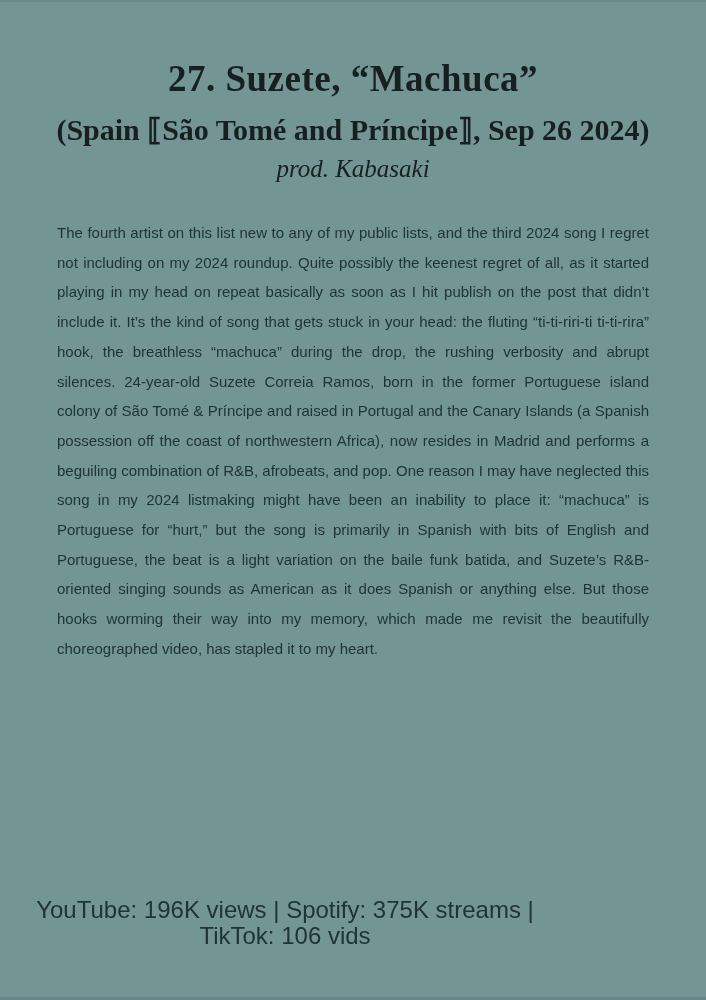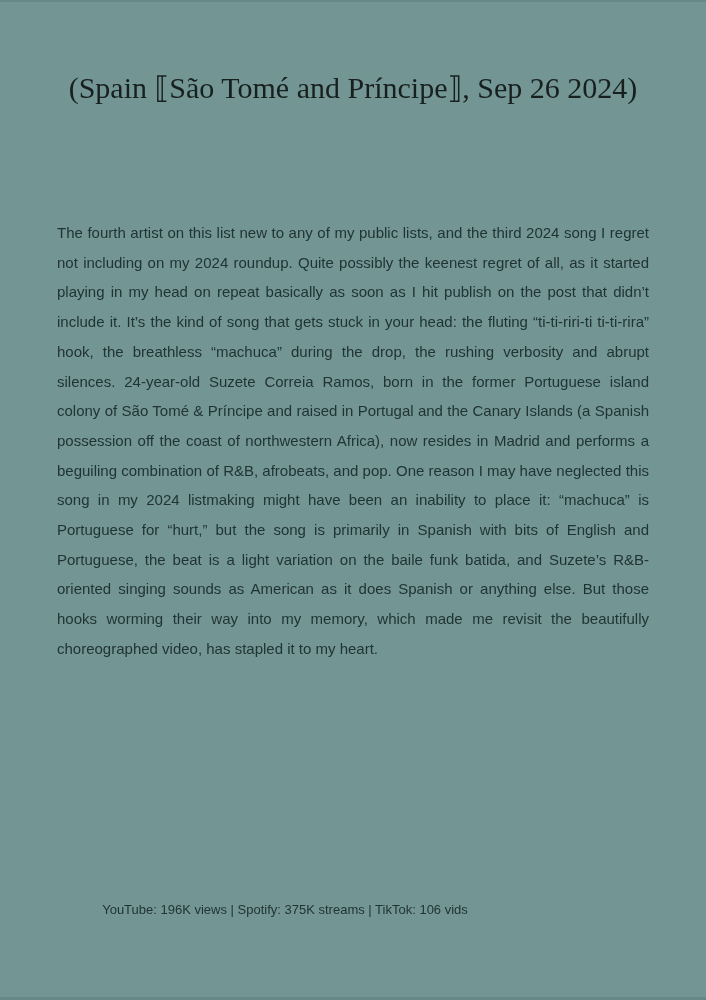--- a/index.html
+++ b/index.html
@@ -37,21 +37,21 @@
   }
   .post-title {
     font-size: 37px;
     font-weight: bold;
     line-height: 42px;
     letter-spacing: 0.5px;
   }
   .post-subtitle {
     margin-top: 13px;
     font-size: 30px;
-    font-weight: normal;
+    font-weight: bold;
     line-height: 34px;
   }
   .post-producer {
     margin-top: 7px;
     font-size: 25px;
     font-style: italic;
     line-height: 30px;
   }
 
   .post-body {
@@ -66,30 +66,32 @@
     text-justify: inter-word;
   }
 
   .stats-line {
     position: absolute;
     top: 897px;
     left: 0;
     width: 570px;
     text-align: center;
     color: var(--body-color);
-    font-size: 13px;
+    font-size: 24px;
     line-height: 26px;
   }
 </style>
 </head>
 <body>
 
 <div class="edge-strip edge-top"></div>
 
 <header class="header">
+  <h1 class="post-title">27. Suzete, “Machuca”</h1>
   <div class="post-subtitle">(Spain ⟦São Tomé and Príncipe⟧, Sep 26 2024)</div>
+  <div class="post-producer">prod. Kabasaki</div>
 </header>
 
 <p class="post-body">The fourth artist on this list new to any of my public lists, and the third 2024 song I regret not including on my 2024 roundup. Quite possibly the keenest regret of all, as it started playing in my head on repeat basically as soon as I hit publish on the post that didn’t include it. It’s the kind of song that gets stuck in your head: the fluting “ti-ti-riri-ti ti-ti-rira” hook, the breathless “machuca” during the drop, the rushing verbosity and abrupt silences. 24-year-old Suzete Correia Ramos, born in the former Portuguese island colony of São Tomé &amp; Príncipe and raised in Portugal and the Canary Islands (a Spanish possession off the coast of northwestern Africa), now resides in Madrid and performs a beguiling combination of R&amp;B, afrobeats, and pop. One reason I may have neglected this song in my 2024 listmaking might have been an inability to place it: “machuca” is Portuguese for “hurt,” but the song is primarily in Spanish with bits of English and Portuguese, the beat is a light variation on the baile funk batida, and Suzete’s R&amp;B-oriented singing sounds as American as it does Spanish or anything else. But those hooks worming their way into my memory, which made me revisit the beautifully choreographed video, has stapled it to my heart.</p>
 
 <div class="stats-line">YouTube: 196K views | Spotify: 375K streams | TikTok: 106 vids</div>
 
 <div class="edge-strip edge-bottom"></div>
 
 </body></html>

